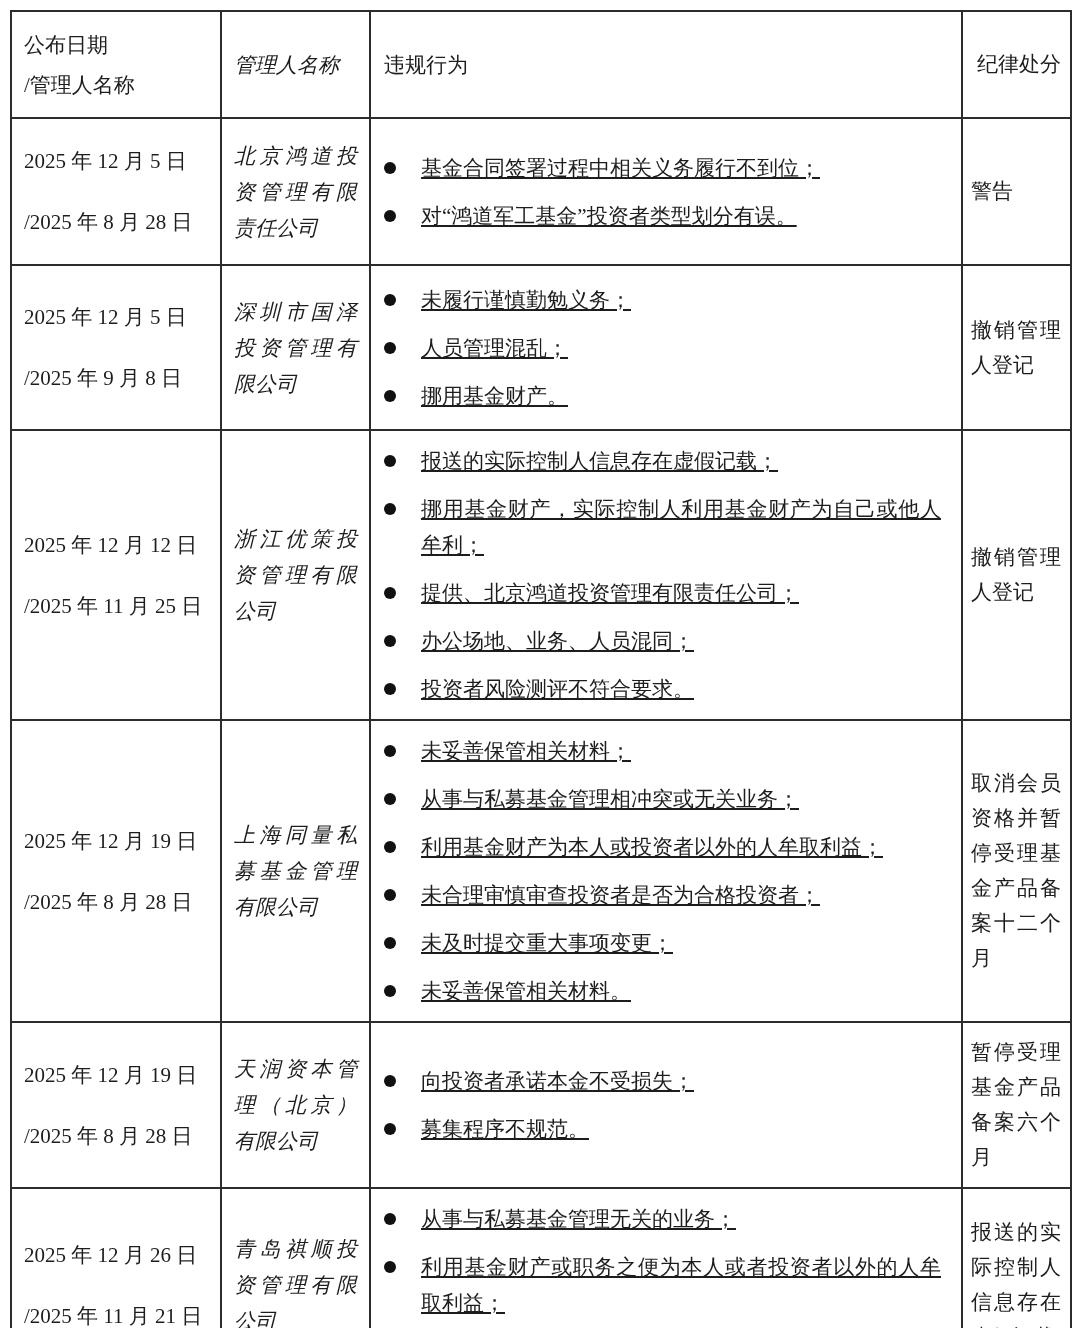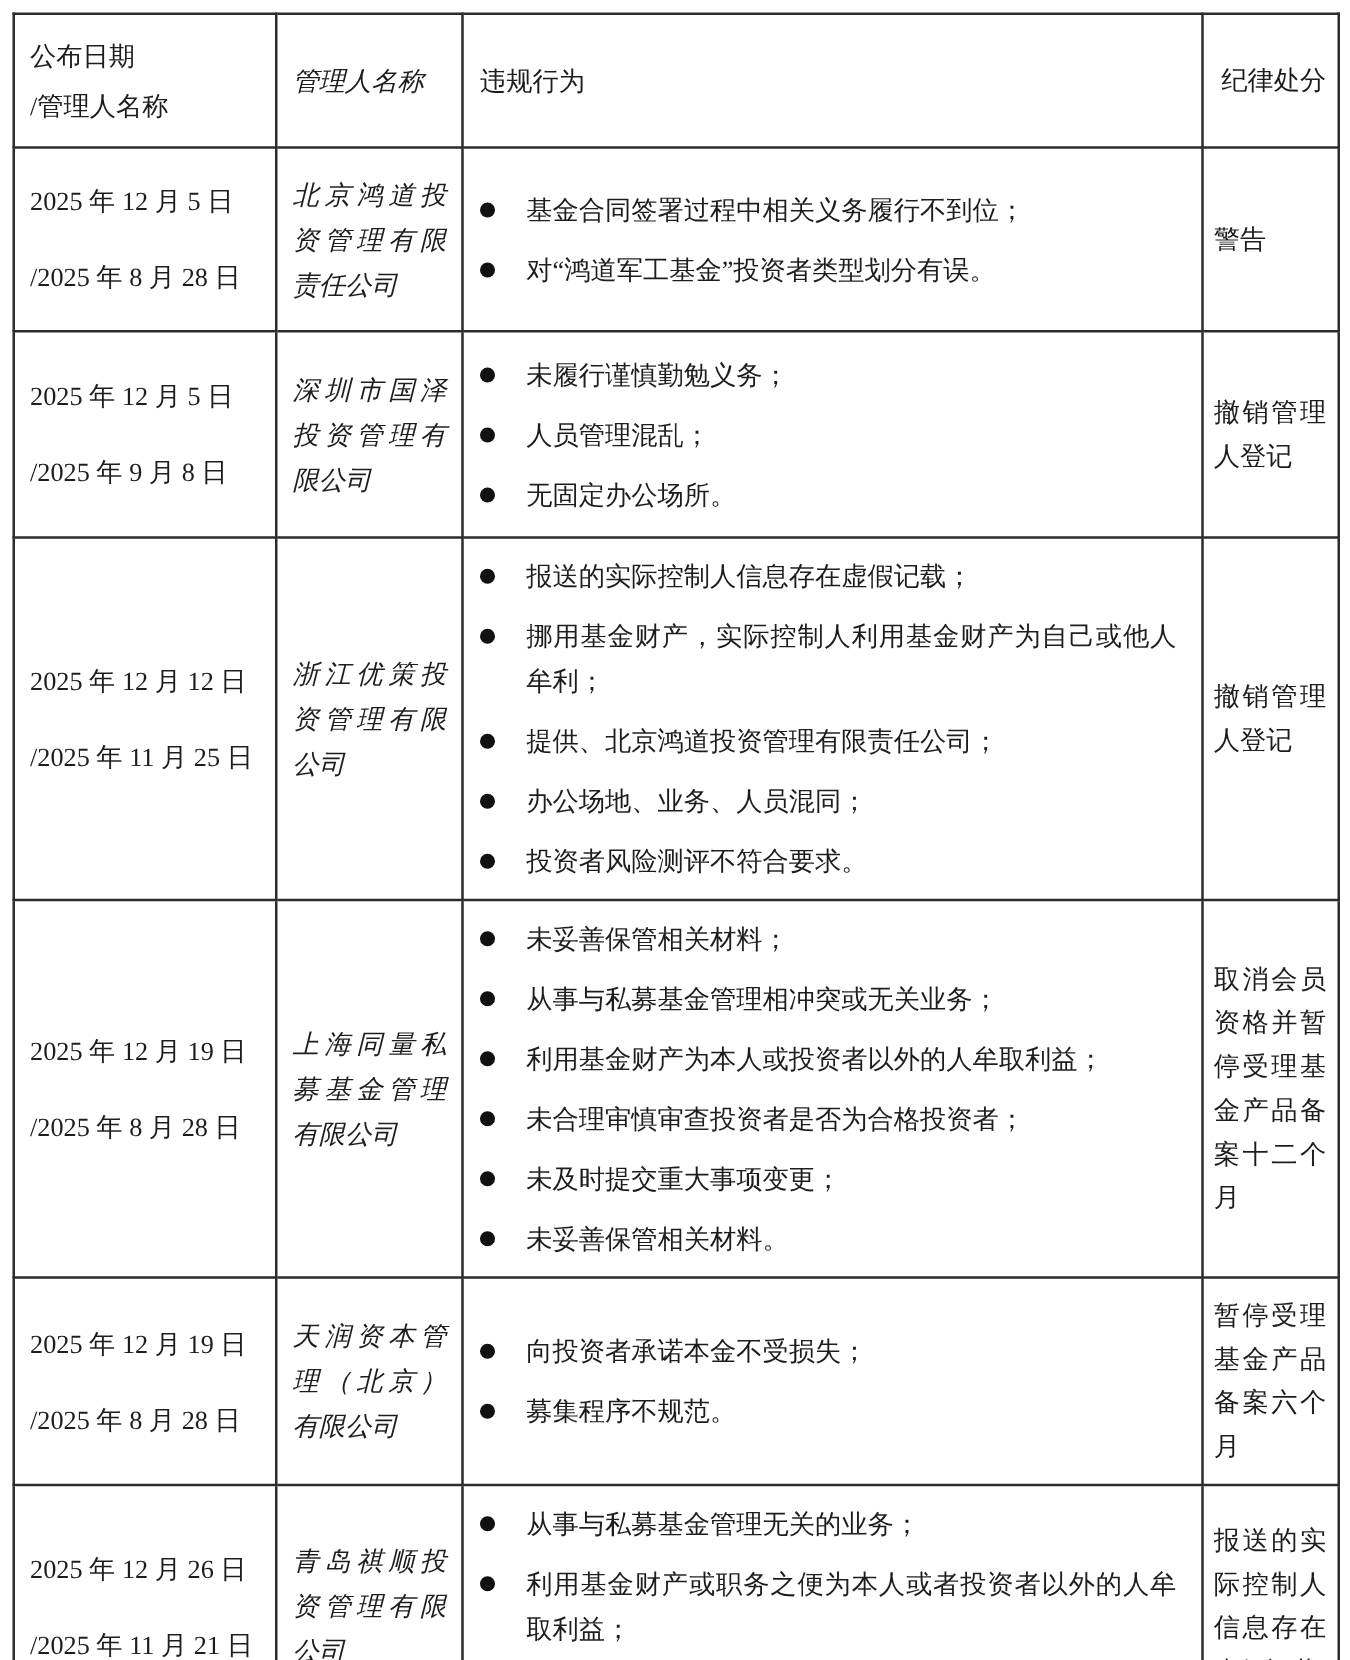--- a/index.html
+++ b/index.html
@@ -52,20 +52,21 @@
   .c-mgr { line-height: 36px; font-style: italic; }
   .c-pen { line-height: 35px; }
   
   .vi {
     position: relative;
     padding-left: 37px;
     line-height: 36px;
     margin: 12px 0;
     text-align: justify;
     text-justify: inter-character;
+    text-decoration: underline;
   }
   .dot {
     position: absolute;
     left: 0;
     top: 12px;
     width: 12px;
     height: 12px;
     border-radius: 50%;
     background: #111111;
   }
@@ -107,21 +108,21 @@
 
   <tr class="r2">
     <td class="c-date">
       <p>2025 年 12 月 5 日</p>
       <p>/2025 年 9 月 8 日</p>
     </td>
     <td class="c-mgr">深圳市国泽投资管理有限公司</td>
     <td class="c-vio">
       <div class="vi"><span class="dot"></span><span>未履行谨慎勤勉义务；</span></div>
       <div class="vi"><span class="dot"></span><span>人员管理混乱；</span></div>
-      <div class="vi"><span class="dot"></span><span>无固定办公场所。</span></div>
+      <div class="vi"><span class="dot"></span><span>挪用基金财产。</span></div>
     </td>
     <td class="c-pen">撤销管理人登记</td>
   </tr>
 
   <tr class="r3">
     <td class="c-date">
       <p>2025 年 12 月 12 日</p>
       <p>/2025 年 11 月 25 日</p>
     </td>
     <td class="c-mgr">浙江优策投资管理有限公司</td>

